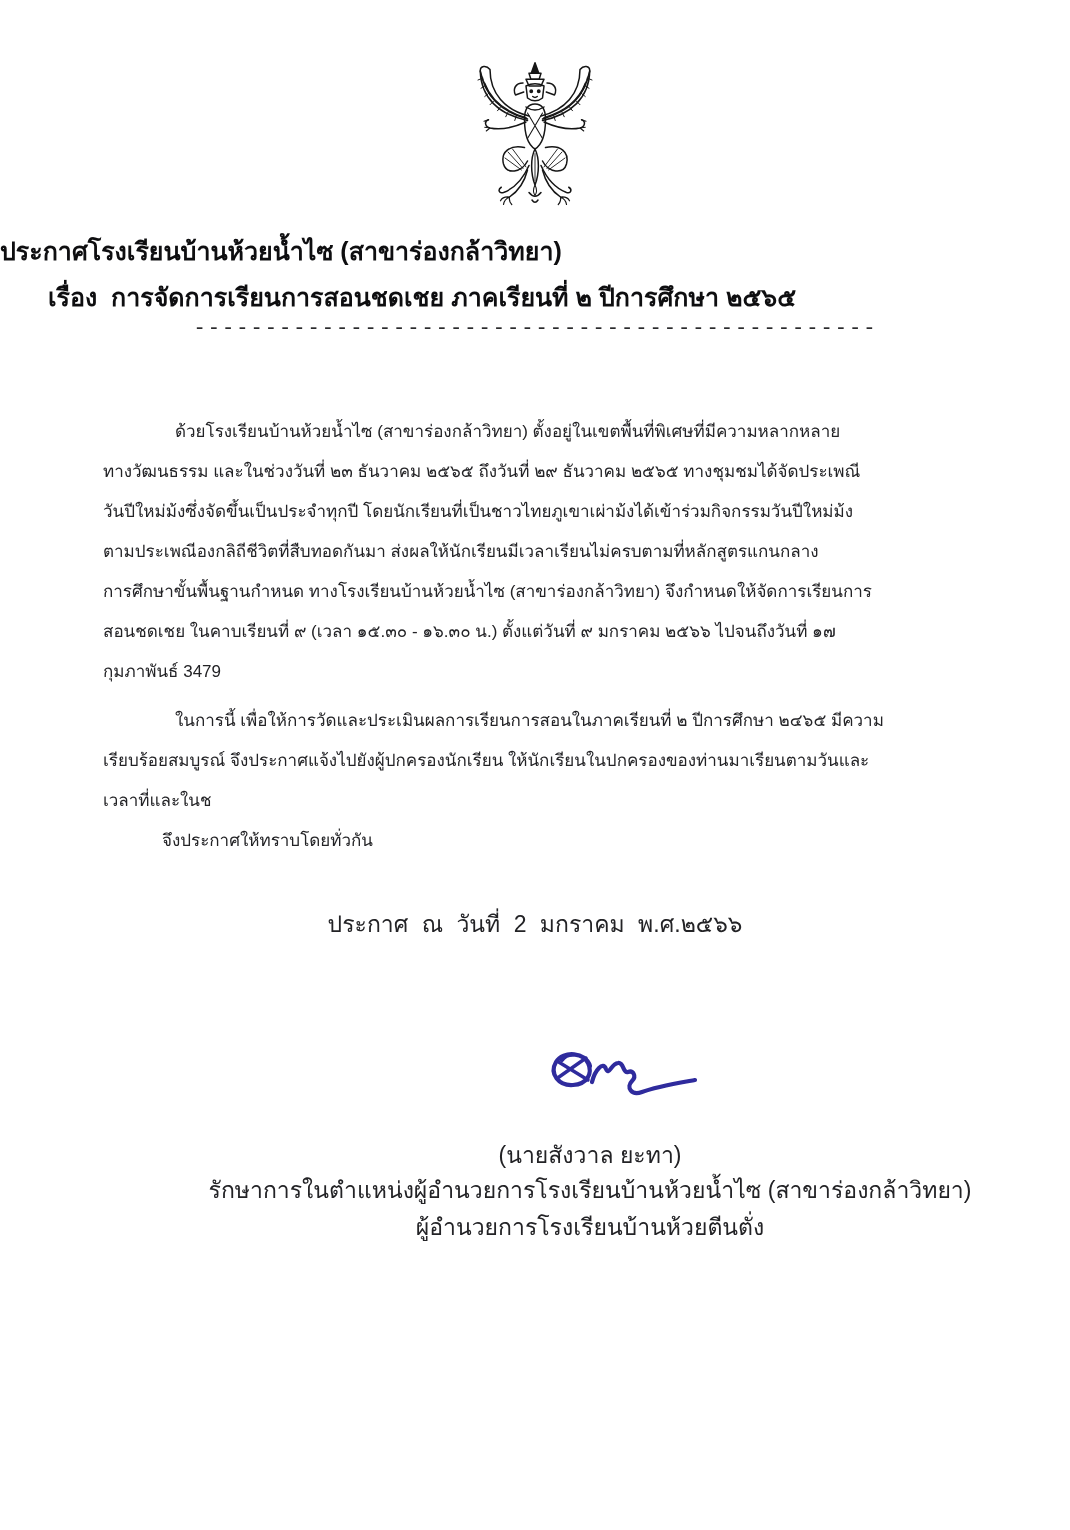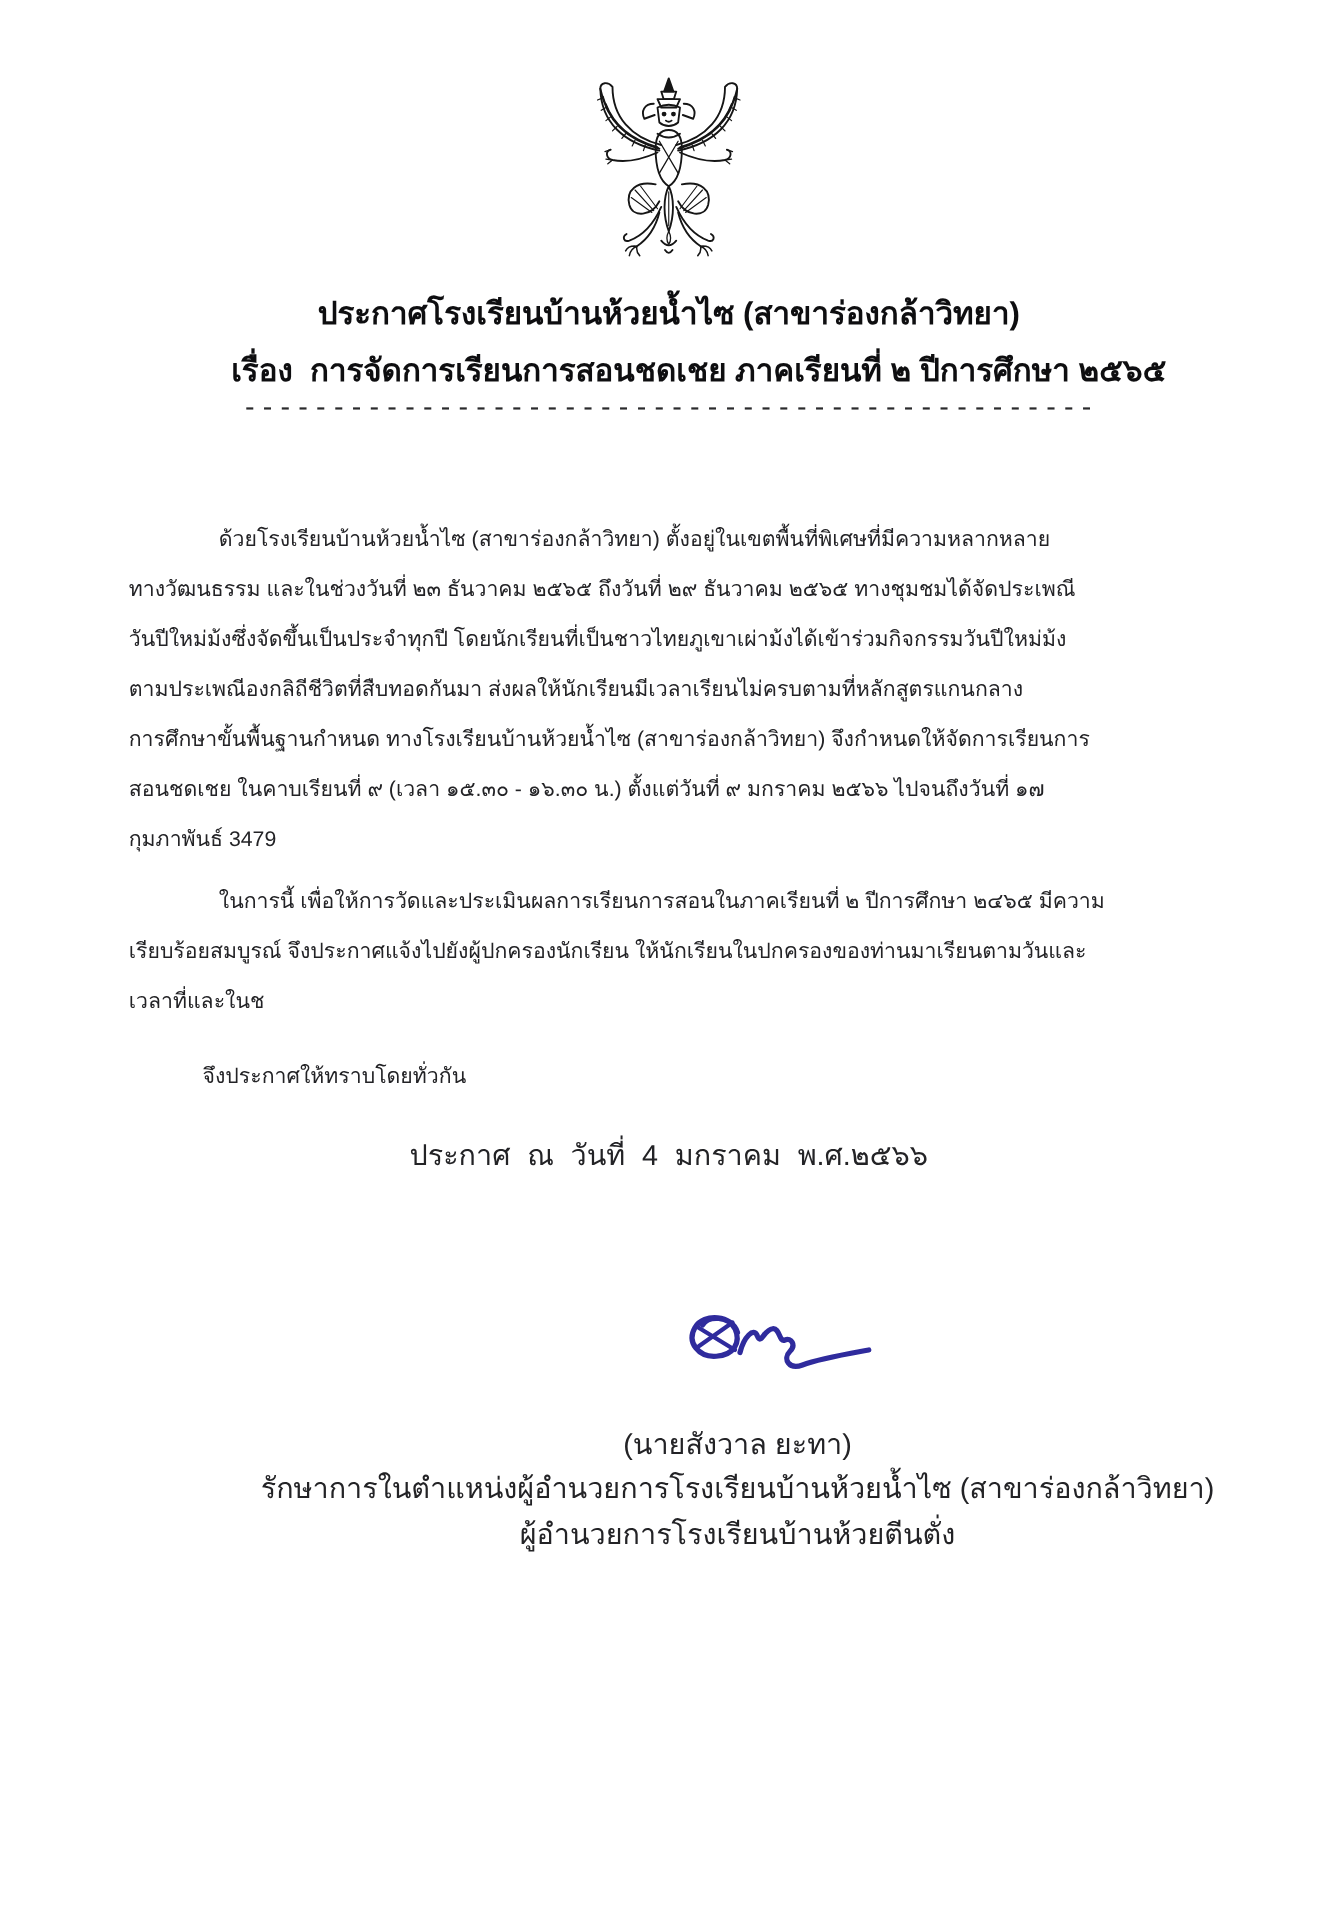--- a/index.html
+++ b/index.html
@@ -8,37 +8,37 @@
     width:1070px;height:1530px;
     margin:0 auto;
     background:#ffffff;
     font-family:"Liberation Sans","DejaVu Sans",sans-serif;
     color:#232326;
     overflow:hidden;
   }
   .emblem{position:absolute;left:460px;top:60px;width:150px;height:160px;}
   .doc-title{
     position:absolute;top:228px;left:0;width:100%;
-    text-align:center;font-weight:bold;font-size:25px;line-height:46px;color:#0e0e10;
+    font-weight:bold;font-size:25px;line-height:46px;color:#0e0e10;
   }
   .doc-title .line2{white-space:pre;padding-left:48px;}
   .separator{
     position:absolute;top:314px;left:0;width:100%;
     text-align:center;font-size:22px;letter-spacing:1px;color:#2a2a2c;
     font-family:"DejaVu Sans Mono","Liberation Mono",monospace;
   }
   .doc-body{
     position:absolute;left:103px;top:412px;width:866px;
     font-size:17px;line-height:40px;
   }
   .para{margin:0;}
   .para-2{margin-top:9px;}
   .line{height:40px;white-space:nowrap;}
   .line.first{padding-left:72px;}
-  .closing{margin-top:20px;padding-left:59px;}
+  .closing{margin-top:0;padding-left:59px;}
   .date-line{
     position:absolute;top:906px;left:0;width:100%;
     text-align:center;font-size:23px;word-spacing:7px;
   }
   .sig-block{
     position:absolute;left:155px;top:1044px;width:870px;
     text-align:center;font-size:23px;
   }
   .sig-scribble{display:block;margin:0 auto 2px auto;position:relative;left:37px;}
   .sig-name{line-height:34px;margin-top:36px;}
@@ -126,21 +126,21 @@
       <div class="line">กุมภาพันธ์ 3479</div>
     </div>
     <div class="para para-2">
       <div class="line first">ในการนี้ เพื่อให้การวัดและประเมินผลการเรียนการสอนในภาคเรียนที่ ๒ ปีการศึกษา ๒๔๖๕ มีความ</div>
       <div class="line">เรียบร้อยสมบูรณ์ จึงประกาศแจ้งไปยังผู้ปกครองนักเรียน ให้นักเรียนในปกครองของท่านมาเรียนตามวันและ</div>
       <div class="line">เวลาที่และในช</div>
     </div>
     <div class="line closing">จึงประกาศให้ทราบโดยทั่วกัน</div>
   </div>
 
-  <div class="date-line">ประกาศ ณ วันที่ 4 มกราคม พ.ศ.๒๕๖๖</div>
+  <div class="date-line">ประกาศ ณ วันที่ 2 มกราคม พ.ศ.๒๕๖๖</div>
 
   <div class="sig-block">
     <svg class="sig-scribble" width="168" height="58" viewBox="0 0 168 58" xmlns="http://www.w3.org/2000/svg">
       <g stroke="#2f2b9d" fill="none" stroke-width="4.2" stroke-linecap="round" stroke-linejoin="round">
         <path d="M47,22 C43,8 20,6 13,18 C6,30 16,42 30,41 C44,40 50,30 45,19 C40,9 24,8 19,16"></path>
         <path d="M14,17 L45,36" stroke-width="3.4"></path>
         <path d="M16,33 L43,14" stroke-width="3.4"></path>
         <path d="M49,38 C52,26 60,17 63,25 C66,32 68,20 75,19 C81,18 80,30 85,28 C90,26 94,32 89,37 C83,43 88,52 99,48 C112,43 130,40 152,36"></path>
       </g>
     </svg>

